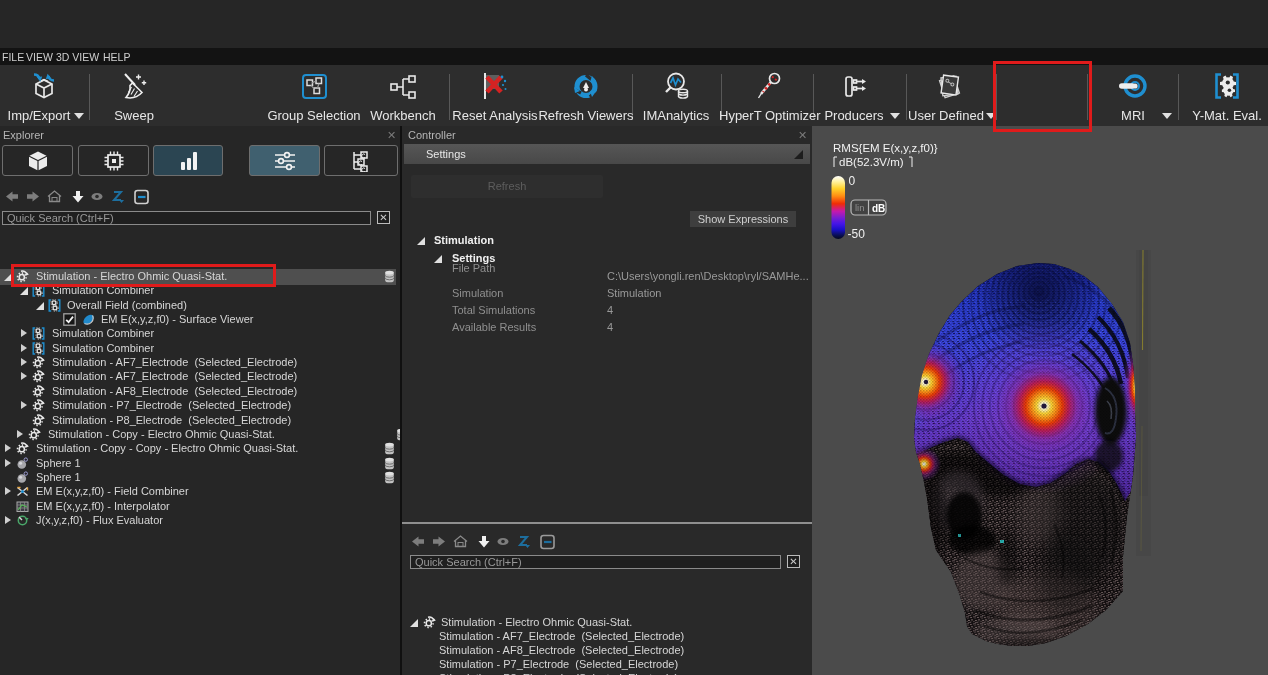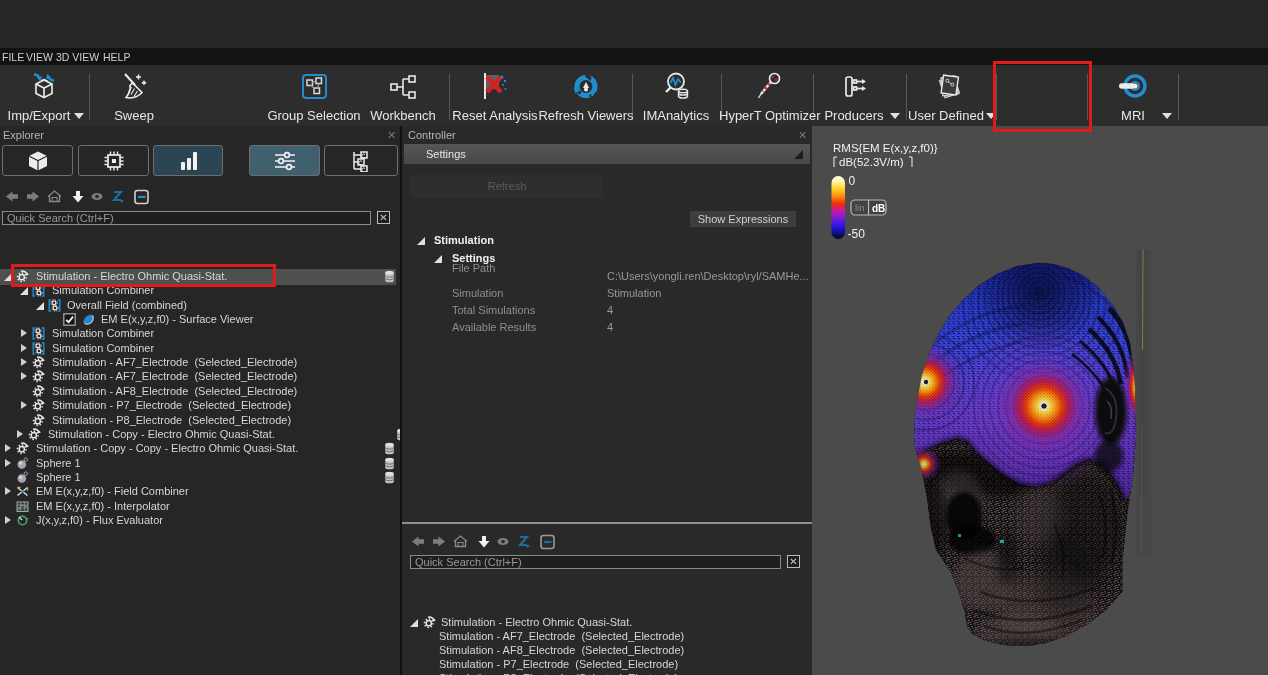--- a/index.html
+++ b/index.html
@@ -267,20 +267,35 @@
       <svg class="ticon" width="32" height="32" viewBox="0 0 32 32">
         <circle cx="18" cy="15" r="10" fill="none" stroke="#1f8fd0" stroke-width="3.4"></circle>
         <circle cx="18" cy="15" r="4" fill="none" stroke="#1f8fd0" stroke-width="2"></circle>
         <rect x="2" y="12.2" width="16" height="5.6" rx="2.8" fill="#ededed"></rect>
         <circle cx="18" cy="15" r="2.6" fill="#ededed"></circle>
       </svg>
       <div class="tlab" style="left:0">MRI</div>
       <div class="tdrop" style="left:69px;width:0;height:0;border-left:5px solid transparent;border-right:5px solid transparent;border-top:6px solid #e0e0e0"></div>
     </div>
 
+    <div class="tbtn" style="left:1187px;width:80px">
+      <svg class="ticon" width="32" height="32" viewBox="0 0 32 32">
+        <path d="M10 3.5 L5.5 3.5 L5.5 26.5 L10 26.5" fill="none" stroke="#1f8fd0" stroke-width="2.6"></path>
+        <path d="M22 3.5 L26.5 3.5 L26.5 26.5 L22 26.5" fill="none" stroke="#1f8fd0" stroke-width="2.6"></path>
+        <g fill="#ededed">
+          <path d="M14.5 4.5 l1.2 2 a5 5 0 0 1 2.6 0 l1.2-2 l2.5 1.5 l-0.6 2.3 a5 5 0 0 1 1.3 2.2 l2.3 0.4 l0 3 l-2.3 0.4 a5 5 0 0 1-1.3 2.2 l0.6 2.3 l-2.5 1.5 l-1.2-2 a5 5 0 0 1-2.6 0 l-1.2 2 l-2.5-1.5 l0.6-2.3 a5 5 0 0 1-1.3-2.2 l-2.3-0.4 l0-3 l2.3-0.4 a5 5 0 0 1 1.3-2.2 l-0.6-2.3 Z"></path>
+        </g>
+        <circle cx="16.8" cy="11.5" r="2.1" fill="#2d2d2d"></circle>
+        <g fill="#ededed" transform="translate(3.5 9.5) scale(0.82)">
+          <path d="M14.5 4.5 l1.2 2 a5 5 0 0 1 2.6 0 l1.2-2 l2.5 1.5 l-0.6 2.3 a5 5 0 0 1 1.3 2.2 l2.3 0.4 l0 3 l-2.3 0.4 a5 5 0 0 1-1.3 2.2 l0.6 2.3 l-2.5 1.5 l-1.2-2 a5 5 0 0 1-2.6 0 l-1.2 2 l-2.5-1.5 l0.6-2.3 a5 5 0 0 1-1.3-2.2 l-2.3-0.4 l0-3 l2.3-0.4 a5 5 0 0 1 1.3-2.2 l-0.6-2.3 Z"></path>
+        </g>
+        <circle cx="18.4" cy="19.3" r="1.8" fill="#2d2d2d"></circle>
+      </svg>
+      <div class="tlab">Y-Mat. Eval.</div>
+    </div>
   </div>
 
   <div id="explorer" class="abs">
     <div class="ptitle">Explorer</div>
     <div class="pclose" style="left:387px">✕</div>
 
     <div class="ebtn" style="left:2px;width:71px">
       <svg width="22" height="22" viewBox="0 0 22 22" style="position:absolute;left:24px;top:4px">
         <g fill="#ececec">
           <path d="M11 1.5 L19.5 5.8 L11 10.1 L2.5 5.8 Z"></path>

